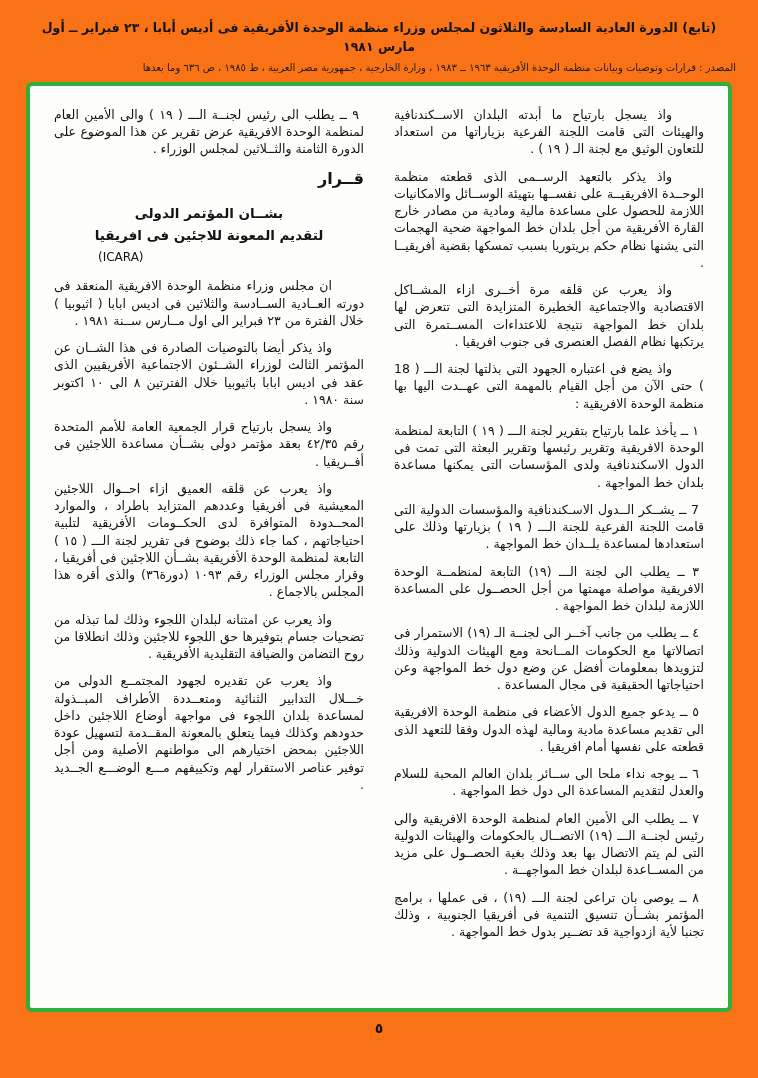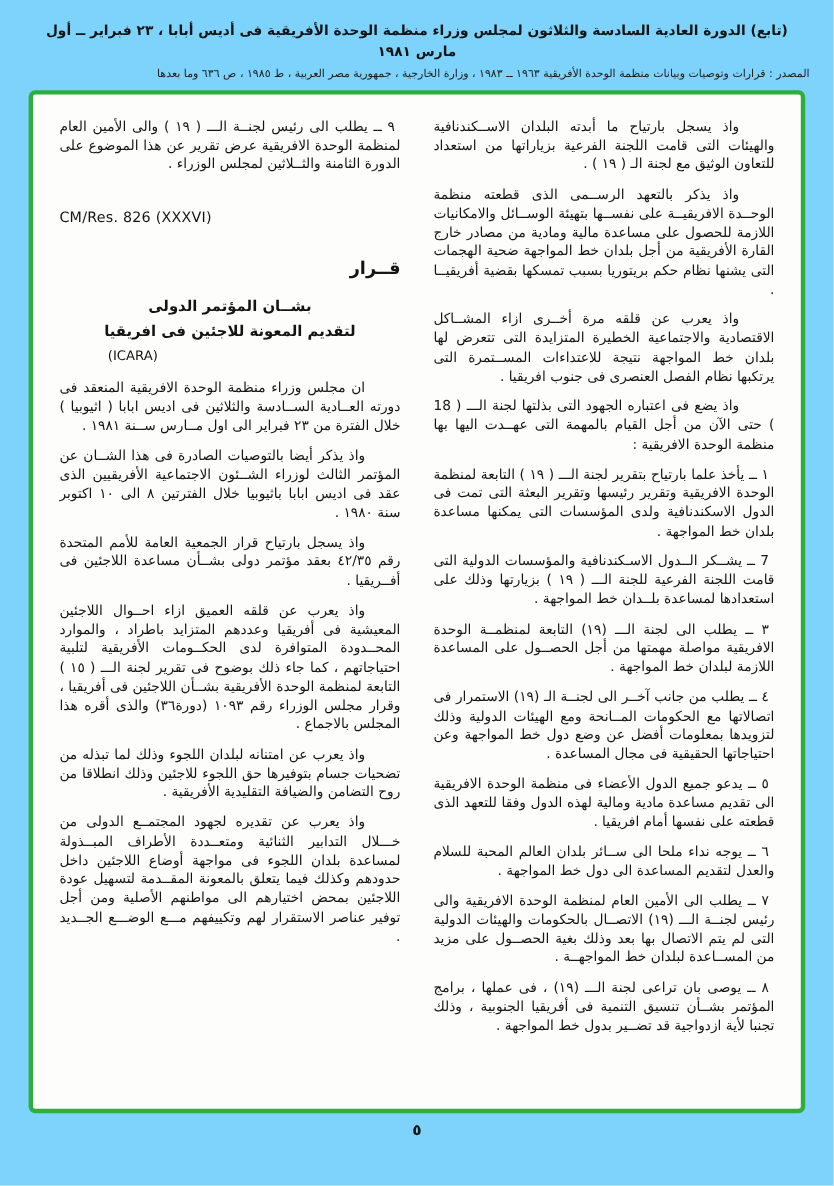--- a/index.html
+++ b/index.html
@@ -1,19 +1,19 @@
 <!DOCTYPE html>
 <html lang="ar" dir="rtl"><head>
 <meta charset="utf-8">
 <style>
   * { margin:0; padding:0; box-sizing:border-box; }
   html, body { background:#ffffff; }
   .page {
     width:758px; height:1078px; margin:0 auto; overflow:hidden;
-    background:#7dd3fc; color:#141414;
+    background:#f97316; color:#141414;
     font-family:"DejaVu Sans", sans-serif;
     direction:rtl; padding:14px 10px 0;
   }
   .doc-header { padding:4px 12px 0; }
   .header-line1 { font-size:12.5px; font-weight:bold; text-align:center; line-height:1.55; }
   .header-line2 { font-size:10px; text-align:right; margin-top:5px; color:#1c1c1c; }
   .green-box {
     border:4px solid #2fae3c; border-radius:6px;
     margin:9px 16px 0; padding:20px 24px 12px;
     background:#fdfdfb; min-height:930px;
@@ -53,21 +53,20 @@
         <p class="num">٤ ــ يطلب من جانب آخــر الى لجنــة الـ (١٩) الاستمرار فى اتصالاتها مع الحكومات المــانحة ومع الهيئات الدولية وذلك لتزويدها بمعلومات أفضل عن وضع دول خط المواجهة وعن احتياجاتها الحقيقية فى مجال المساعدة .</p>
         <p class="num">٥ ــ يدعو جميع الدول الأعضاء فى منظمة الوحدة الافريقية الى تقديم مساعدة مادية ومالية لهذه الدول وفقا للتعهد الذى قطعته على نفسها أمام افريقيا .</p>
         <p class="num">٦ ــ يوجه نداء ملحا الى ســائر بلدان العالم المحبة للسلام والعدل لتقديم المساعدة الى دول خط المواجهة .</p>
         <p class="num">٧ ــ يطلب الى الأمين العام لمنظمة الوحدة الافريقية والى رئيس لجنــة الـــ (١٩) الاتصــال بالحكومات والهيئات الدولية التى لم يتم الاتصال بها بعد وذلك بغية الحصــول على مزيد من المســاعدة لبلدان خط المواجهــة .</p>
         <p class="num">٨ ــ يوصى بان تراعى لجنة الـــ (١٩) ، فى عملها ، برامج المؤتمر بشــأن تنسيق التنمية فى أفريقيا الجنوبية ، وذلك تجنبا لأية ازدواجية قد تضــير بدول خط المواجهة .</p>
       </section>
 
       <section class="col">
         <p class="num">٩ ــ يطلب الى رئيس لجنــة الـــ ( ١٩ ) والى الأمين العام لمنظمة الوحدة الافريقية عرض تقرير عن هذا الموضوع على الدورة الثامنة والثــلاثين لمجلس الوزراء .</p>
 
-        <div class="res-number">CM/Res. 826 (XXXVI)</div>
         <h2 class="res-title">قــرار</h2>
         <h3 class="res-subtitle">بشــان المؤتمر الدولى</h3>
         <h3 class="res-subtitle">لتقديم المعونة للاجئين فى افريقيا</h3>
         <div class="res-latin">(ICARA)</div>
 
         <p class="ind">ان مجلس وزراء منظمة الوحدة الافريقية المنعقد فى دورته العــادية الســادسة والثلاثين فى اديس ابابا ( اثيوبيا ) خلال الفترة من ٢٣ فبراير الى اول مــارس ســنة ١٩٨١ .</p>
         <p class="ind">واذ يذكر أيضا بالتوصيات الصادرة فى هذا الشــان عن المؤتمر الثالث لوزراء الشــئون الاجتماعية الأفريقيين الذى عقد فى اديس ابابا باثيوبيا خلال الفترتين ٨ الى ١٠ اكتوبر سنة ١٩٨٠ .</p>
         <p class="ind">واذ يسجل بارتياح قرار الجمعية العامة للأمم المتحدة رقم ٤٢/٣٥ بعقد مؤتمر دولى بشــأن مساعدة اللاجئين فى أفــريقيا .</p>
         <p class="ind">واذ يعرب عن قلقه العميق ازاء احــوال اللاجئين المعيشية فى أفريقيا وعددهم المتزايد باطراد ، والموارد المحــدودة المتوافرة لدى الحكــومات الأفريقية لتلبية احتياجاتهم ، كما جاء ذلك بوضوح فى تقرير لجنة الـــ ( ١٥ ) التابعة لمنظمة الوحدة الأفريقية بشــأن اللاجئين فى أفريقيا ، وقرار مجلس الوزراء رقم ١٠٩٣ (دورة٣٦) والذى أقره هذا المجلس بالاجماع .</p>
         <p class="ind">واذ يعرب عن امتنانه لبلدان اللجوء وذلك لما تبذله من تضحيات جسام بتوفيرها حق اللجوء للاجئين وذلك انطلاقا من روح التضامن والضيافة التقليدية الأفريقية .</p>

